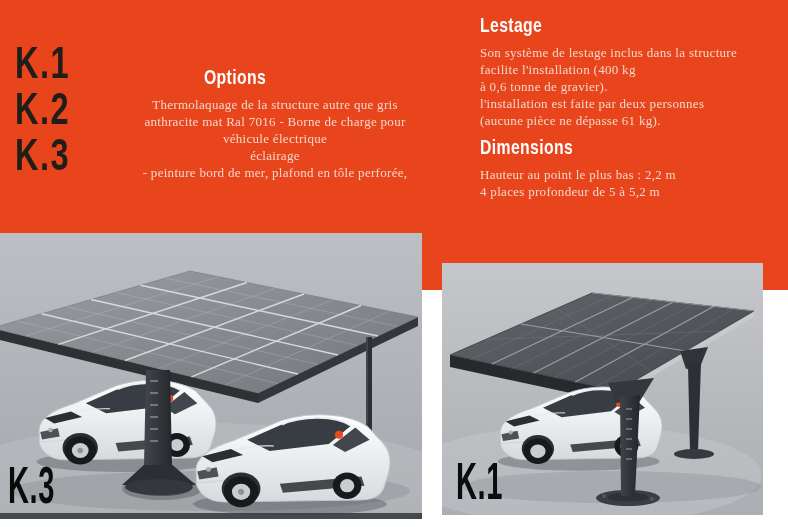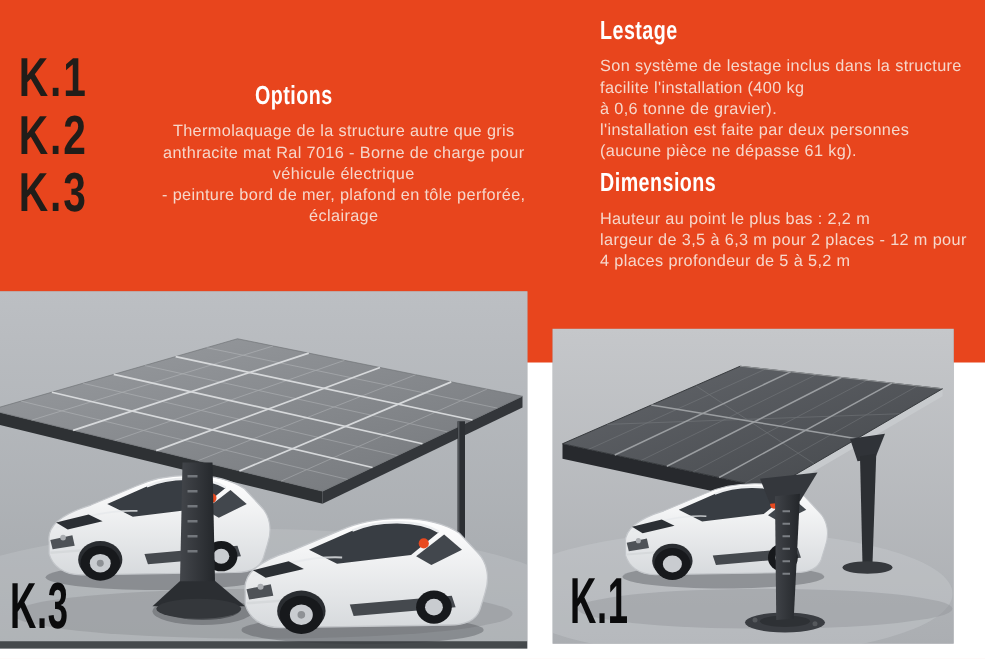--- a/index.html
+++ b/index.html
@@ -10,21 +10,21 @@
   
   .k-stack{position:absolute;left:15px;top:40px;color:#211d19;font-weight:700;
            font-size:44px;line-height:46px;letter-spacing:2px;
            transform:scaleX(.74);transform-origin:0 0;}
 
   
   .heading{margin:0;color:#ffffff;font-weight:700;font-size:21px;line-height:22px;
            letter-spacing:.5px;transform:scaleX(.75);transform-origin:0 50%;white-space:nowrap;}
   
   .body-lines{margin-top:8px;color:#f6d7cb;font-size:13px;line-height:17px;
-              letter-spacing:.3px;white-space:nowrap;}
+              letter-spacing:.3px;white-space:nowrap;font-family:Liberation Serif, serif;}
   .col{position:absolute;}
   .col-options{left:115px;top:66px;width:320px;text-align:center;}
   .col-right{left:480px;top:14px;width:300px;}
   .heading-2{margin-top:7px;}
 
   figure{margin:0;}
   .photo{position:absolute;overflow:hidden;background:#b0b3b7;}
   .photo svg{position:absolute;left:0;top:0;}
   .photo-left{left:0;top:233px;width:422px;height:286px;}
   .photo-right{left:442px;top:263px;width:321px;height:252px;}
@@ -46,38 +46,37 @@
     <div>K.2</div>
     <div>K.3</div>
   </div>
 
   <section class="col col-options">
     <h2 class="heading">Options</h2>
     <div class="body-lines">
       <div>Thermolaquage de la structure autre que gris</div>
       <div>anthracite mat Ral 7016 - Borne de charge pour</div>
       <div>véhicule électrique</div>
+      <div>éclairage</div>
       <div>- peinture bord de mer, plafond en tôle perforée,</div>
-      <div>éclairage</div>
     </div>
   </section>
 
   <section class="col col-right">
     <h2 class="heading">Lestage</h2>
     <div class="body-lines">
       <div>Son système de lestage inclus dans la structure</div>
       <div>facilite l'installation (400 kg</div>
       <div>à 0,6 tonne de gravier).</div>
       <div>l'installation est faite par deux personnes</div>
       <div>(aucune pièce ne dépasse 61 kg).</div>
     </div>
     <h2 class="heading heading-2">Dimensions</h2>
     <div class="body-lines">
       <div>Hauteur au point le plus bas : 2,2 m</div>
-      <div>largeur de 3,5 à 6,3 m pour 2 places - 12 m pour</div>
       <div>4 places profondeur de 5 à 5,2 m</div>
     </div>
   </section>
 
   <figure class="photo photo-left">
     <svg width="422" height="286" viewBox="0 0 422 286">
       <defs>
         <linearGradient id="bgL" x1="0" y1="0" x2="0" y2="1">
           <stop offset="0" stop-color="#bcbfc3"></stop>
             <stop offset="1" stop-color="#a4a8ac"></stop>

